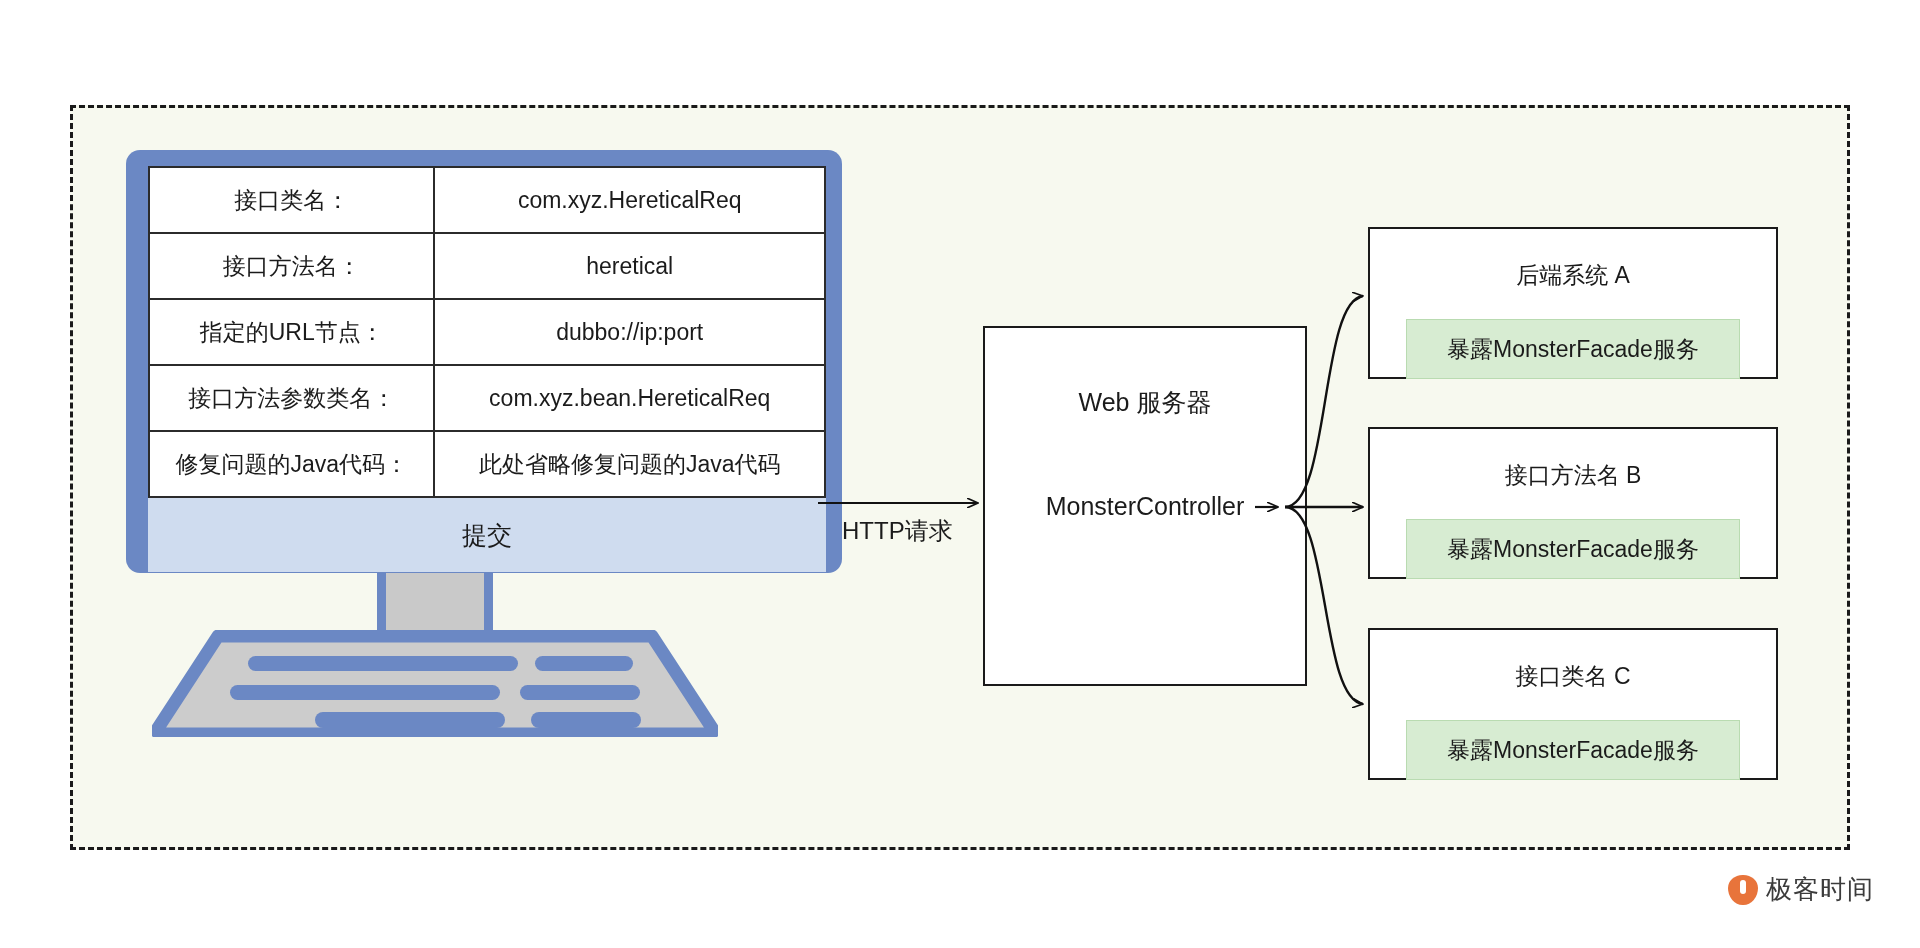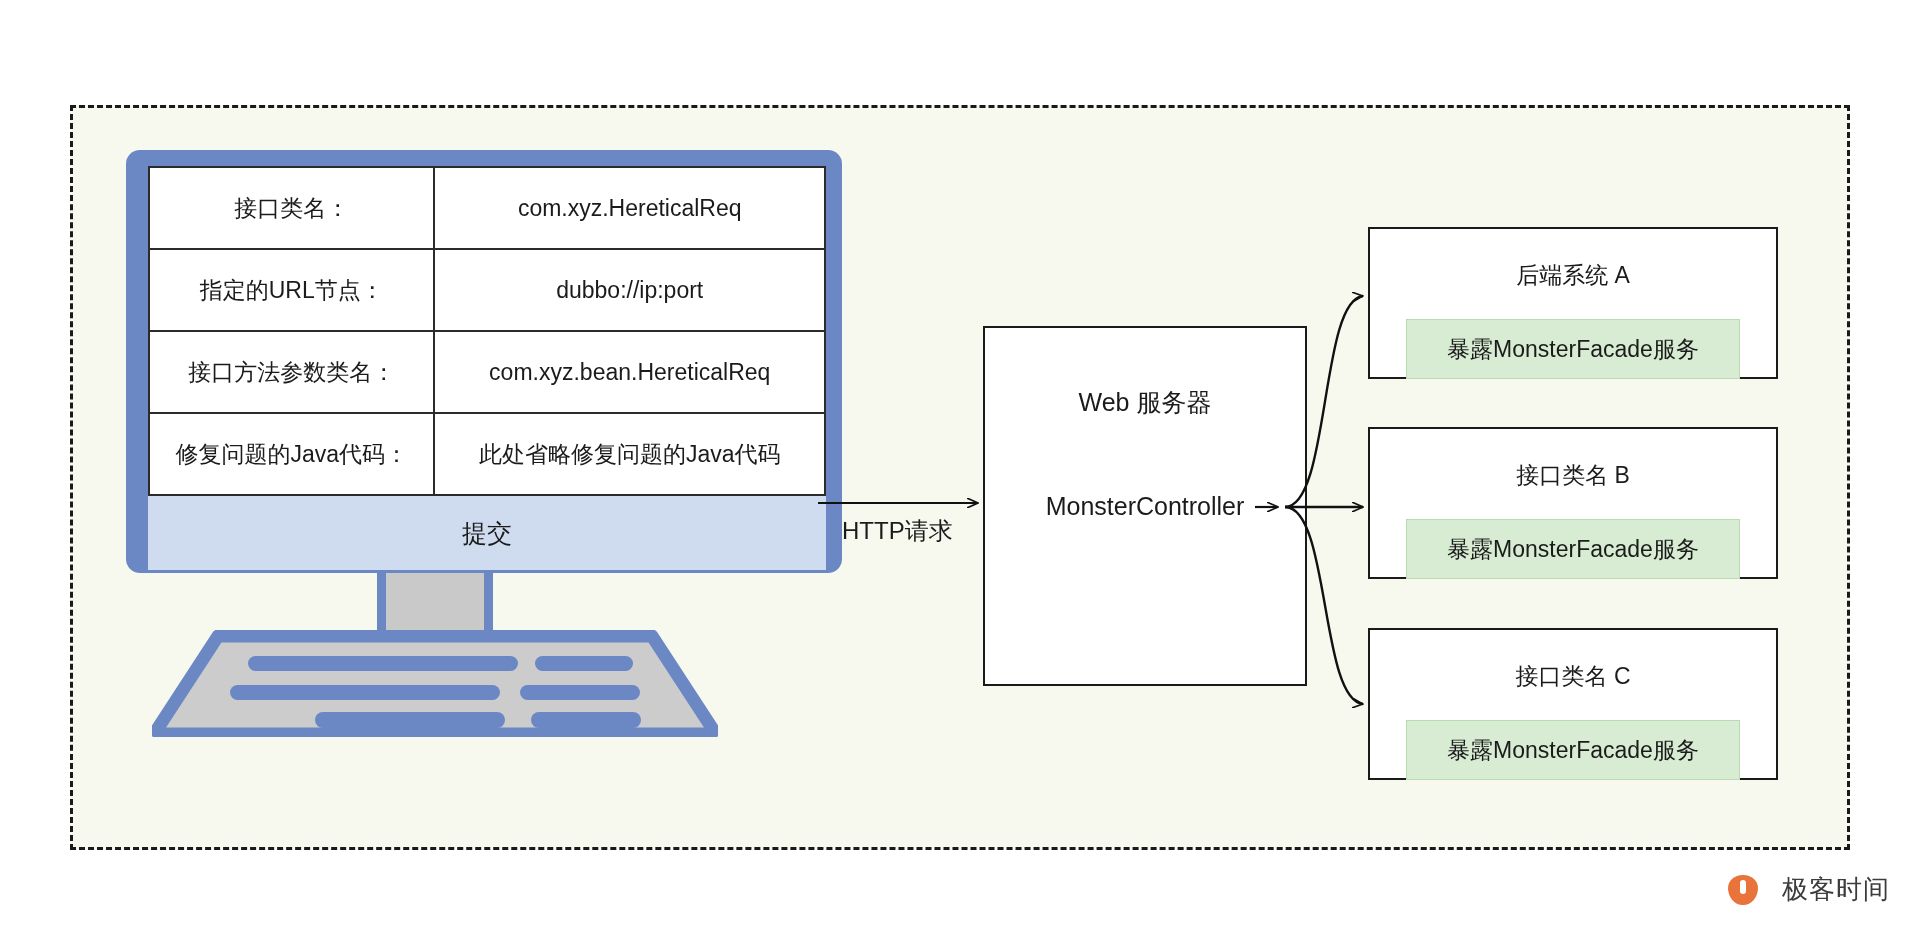--- a/index.html
+++ b/index.html
@@ -55,21 +55,21 @@
     table-layout: fixed;
   }
   .form-table td {
     border: 2px solid #2b2b2b;
     height: 56px;
     text-align: center;
     vertical-align: middle;
     font-size: 23px;
     color: #1b1b1b;
     background: #ffffff;
-    padding: 12px 4px;
+    padding: 4px 4px;
     white-space: nowrap;
     overflow: hidden;
   }
   .form-table td.lbl { width: 42%; }
   .form-table td.val { width: 58%; }
   .submit-row {
     flex: 1;
     background: #cfdcef;
     display: flex;
     align-items: center;
@@ -162,21 +162,21 @@
     font-size: 24px;
     color: #1b1b1b;
   }
   
   .watermark {
     position: absolute;
     left: 1728px;
     top: 872px;
     display: flex;
     align-items: center;
-    gap: 24px;
+    gap: 8px;
   }
   .wm-mark {
     width: 30px;
     height: 30px;
     border-radius: 50% 50% 50% 50% / 45% 45% 58% 58%;
     background: #e8743b;
     position: relative;
   }
   .wm-mark::after {
     content: "";
@@ -209,20 +209,24 @@
 
   <div class="dashed-region"></div>
 
   <div class="monitor">
     <div class="screen">
       <table class="form-table">
         <tbody>
           <tr>
             <td class="lbl">接口类名：</td>
             <td class="val">com.xyz.HereticalReq</td>
+          </tr>
+          <tr>
+            <td class="lbl">接口方法名：</td>
+            <td class="val">heretical</td>
           </tr>
           <tr>
             <td class="lbl">指定的URL节点：</td>
             <td class="val">dubbo://ip:port</td>
           </tr>
           <tr>
             <td class="lbl">接口方法参数类名：</td>
             <td class="val">com.xyz.bean.HereticalReq</td>
           </tr>
           <tr>
@@ -253,21 +257,21 @@
     <div class="ws-title">Web 服务器</div>
     <div class="ws-controller">MonsterController</div>
   </div>
 
   <div class="plainbox backend be-a">
     <div class="be-title">后端系统 A</div>
     <div class="be-service">暴露MonsterFacade服务</div>
   </div>
 
   <div class="plainbox backend be-b">
-    <div class="be-title">接口类名 B</div>
+    <div class="be-title">接口方法名 B</div>
     <div class="be-service">暴露MonsterFacade服务</div>
   </div>
 
   <div class="plainbox backend be-c">
     <div class="be-title">接口类名 C</div>
     <div class="be-service">暴露MonsterFacade服务</div>
   </div>
 
   <svg class="overlay" viewBox="0 0 1920 948" xmlns="http://www.w3.org/2000/svg">
     <defs>

